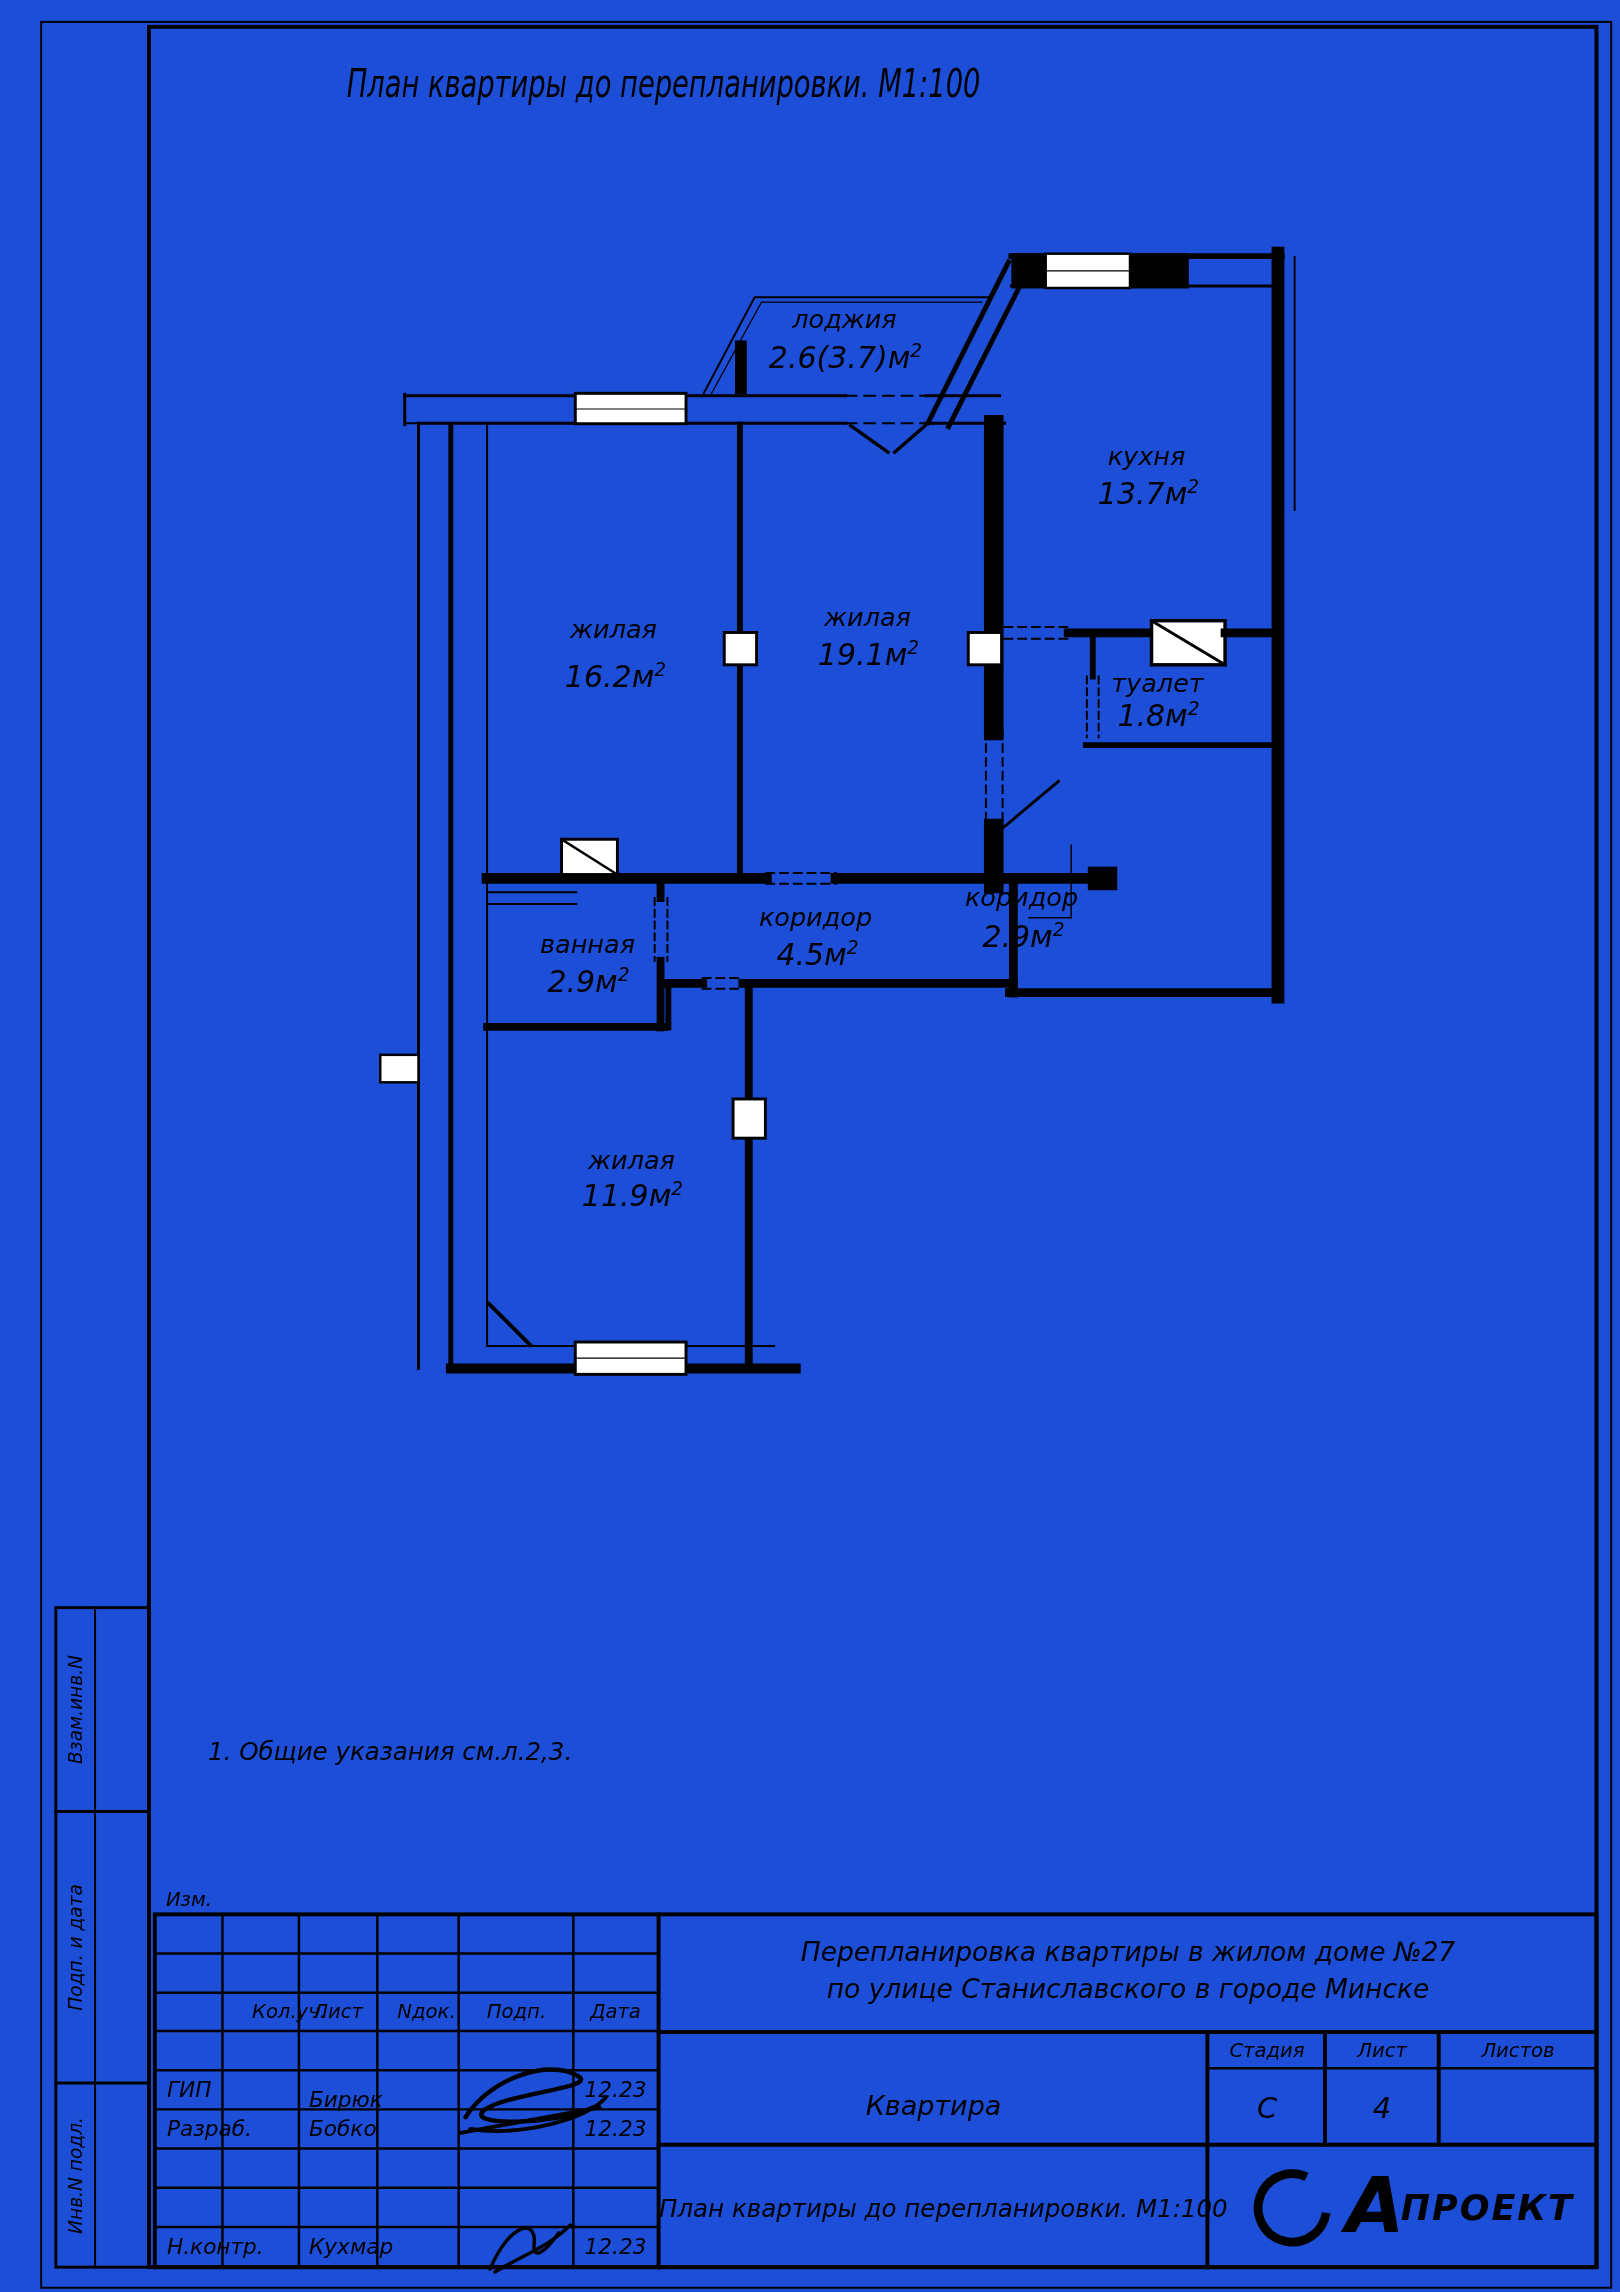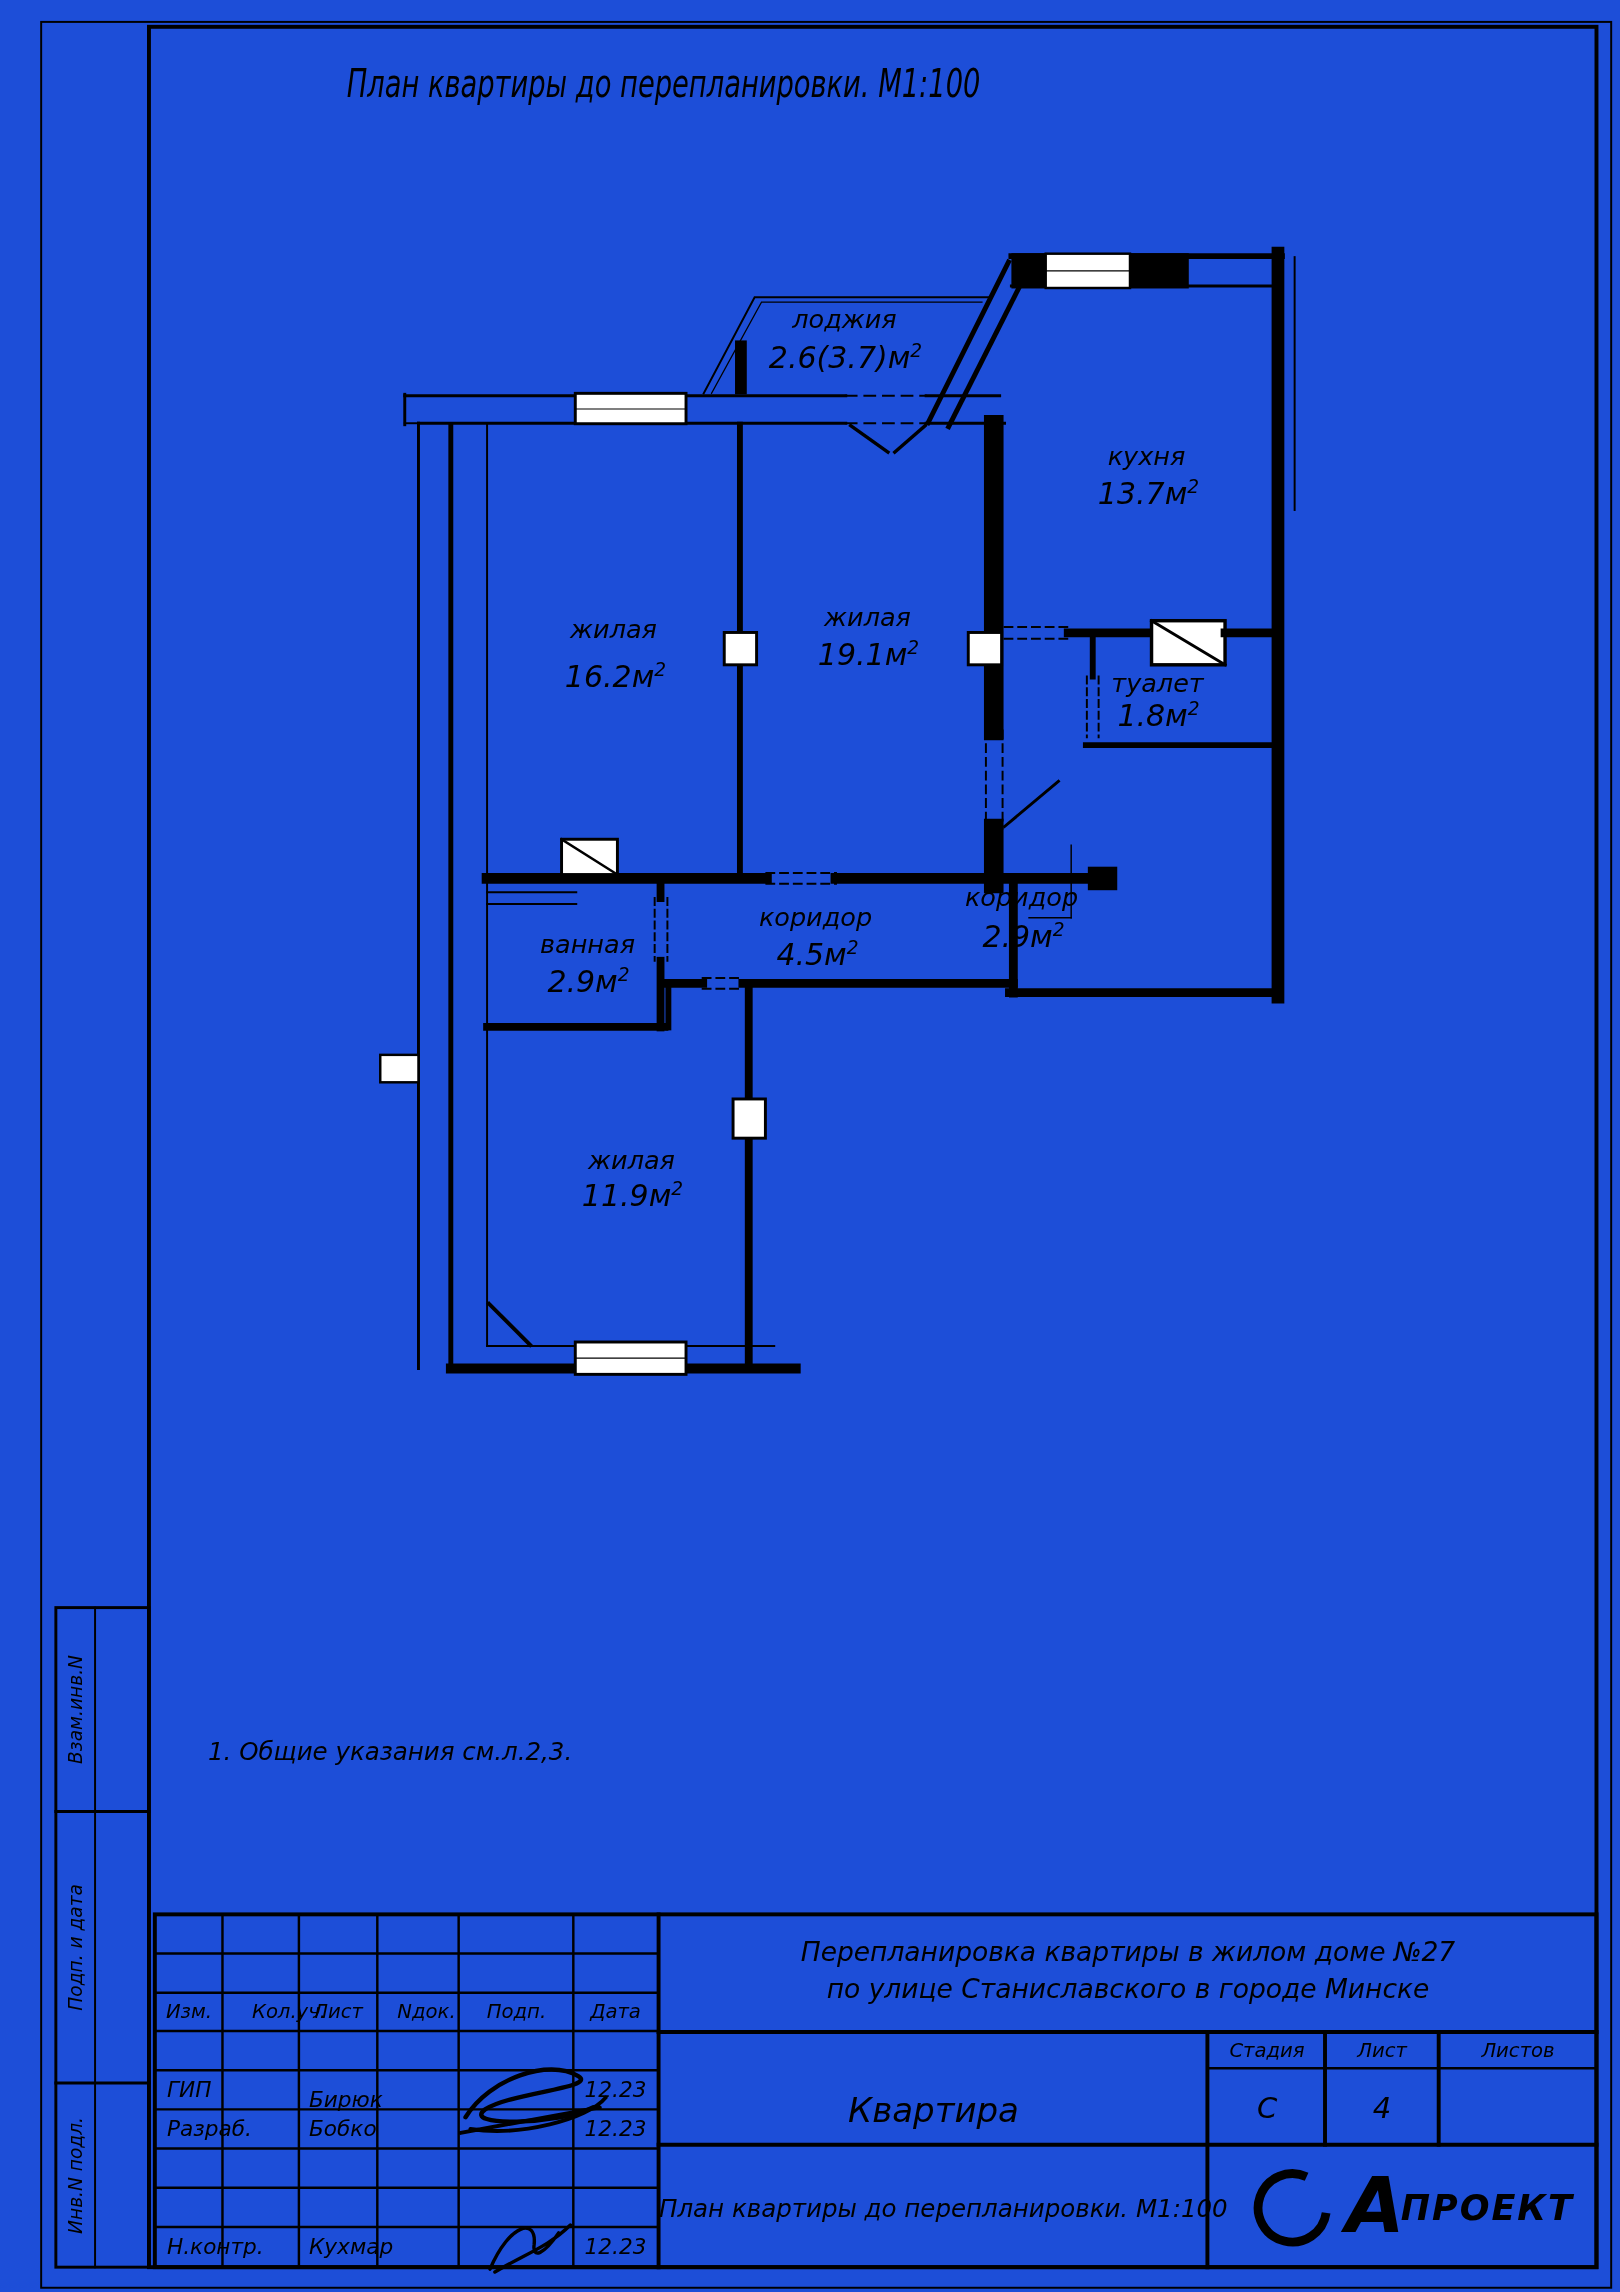--- a/index.html
+++ b/index.html
@@ -18,21 +18,21 @@
   
   .sheet-title{
     left:235px;top:61px;width:745px;font-size:39px;font-style:italic;text-align:center;
     transform:scaleX(0.70);transform-origin:50% 0;
   }
   .note{left:208px;top:1737px;font-size:24.5px;font-style:italic;}
   
   .tb-h{font-size:19.6px;font-style:italic;text-align:center;}
   .tb-cell{font-size:21.6px;font-style:italic;}
   .tb-big{font-size:26.5px;font-style:italic;text-align:center;line-height:37px;}
-  .tb-mid{font-size:34px;font-style:italic;text-align:center;}
+  .tb-mid{font-size:27px;font-style:italic;text-align:center;}
   .tb-val{font-size:29px;font-style:italic;text-align:center;}
   .tb-small{font-size:24.5px;font-style:italic;text-align:center;}
   
   .side-cell{position:absolute;display:flex;align-items:center;justify-content:center;}
   .side-txt{writing-mode:vertical-rl;transform:rotate(180deg);font-size:18.6px;font-style:italic;}
   
   .logo{left:1227px;top:2156px;width:368px;height:103px;display:flex;align-items:center;justify-content:center;}
   .logo-a{font-size:76px;font-weight:bold;font-style:italic;line-height:1;position:relative;left:13.7px;top:-2px;}
   .logo-txt{font-size:35px;font-weight:bold;font-style:italic;letter-spacing:2px;margin-left:9.8px;}
 </style>
@@ -219,21 +219,21 @@
   <div class="side-cell" style="left:56px;top:1607px;width:39px;height:204px;">
     <span class="side-txt">Взам.инв.N</span>
   </div>
   <div class="side-cell" style="left:56px;top:1811px;width:39px;height:272px;">
     <span class="side-txt">Подп. и дата</span>
   </div>
   <div class="side-cell" style="left:56px;top:2083px;width:39px;height:184px;">
     <span class="side-txt">Инв.N подл.</span>
   </div>
 
-  <div class="abs tb-h" style="left:155px;top:2000px;width:68px;">Изм.</div>
+  <div class="abs tb-h" style="left:155px;top:1888px;width:68px;">Изм.</div>
   <div class="abs tb-h" style="left:222px;top:2000px;width:76px;padding-left:29px;">Кол.уч.</div>
   <div class="abs tb-h" style="left:299px;top:2000px;width:78px;">Лист</div>
   <div class="abs tb-h" style="left:377px;top:2000px;width:81px;padding-left:9px;">Nдок.</div>
   <div class="abs tb-h" style="left:459px;top:2000px;width:115px;">Подп.</div>
   <div class="abs tb-h" style="left:573px;top:2000px;width:85px;">Дата</div>
 
   <div class="abs tb-cell" style="left:167px;top:2077px;">ГИП</div>
   <div class="abs tb-cell" style="left:309px;top:2077px;margin-top:10px;">Бирюк</div>
   <div class="abs tb-cell ctr" style="left:573px;top:2077px;width:85px;">12.23</div>
 

